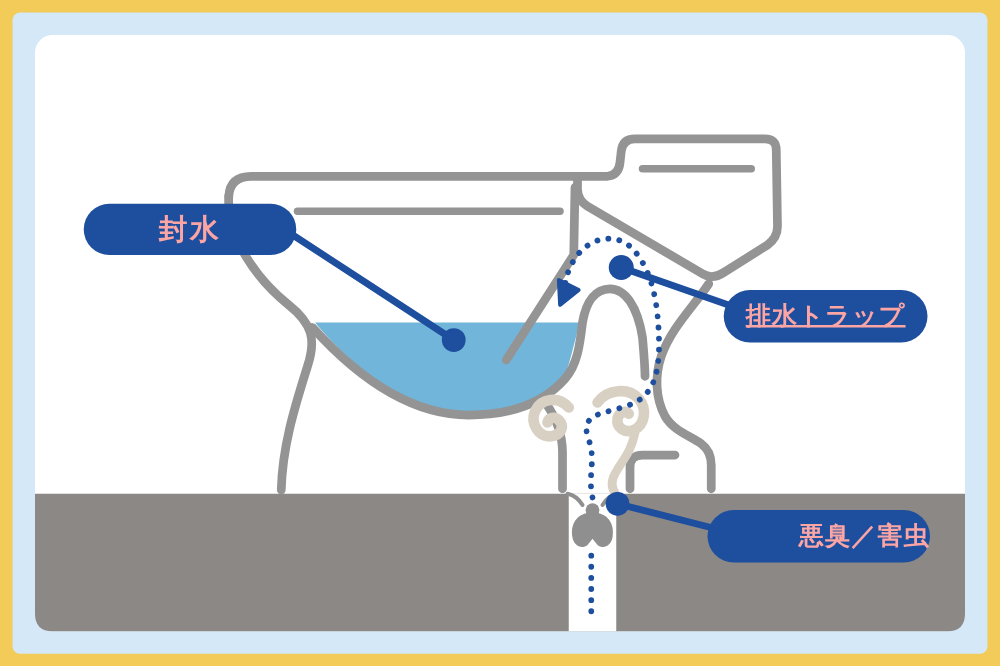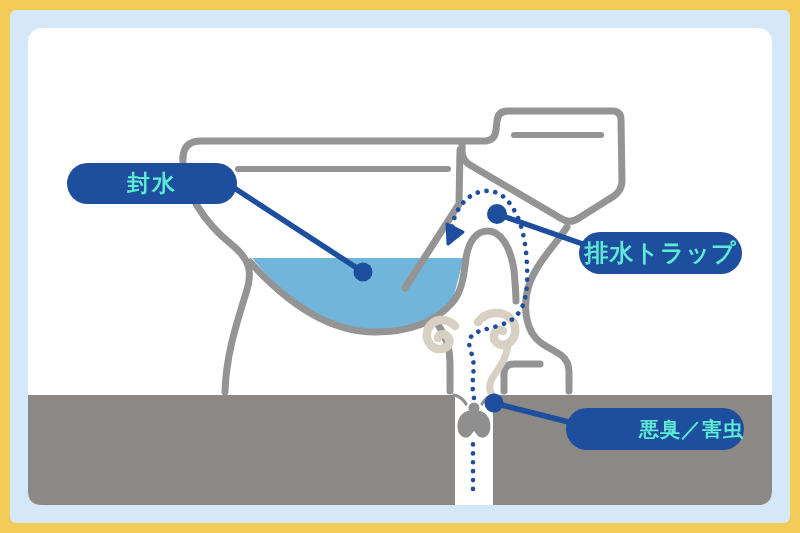--- a/index.html
+++ b/index.html
@@ -20,25 +20,25 @@
   .ln{stroke:var(--gray);stroke-width:7;fill:none;stroke-linecap:round;stroke-linejoin:round;}
   .ln-thin{stroke:var(--gray);stroke-width:6;fill:none;stroke-linecap:round;}
   .dots{stroke:var(--blue);stroke-width:4.6;fill:none;stroke-linecap:round;stroke-dasharray:0.1 8.8;}
   .leader{stroke:var(--blue);stroke-width:5.5;fill:none;stroke-linecap:round;}
   .anchor{fill:var(--blue);}
   .steam-ln{stroke:var(--steam);stroke-width:8.5;fill:none;stroke-linecap:round;}
   .steam-ln2{stroke:var(--steam);stroke-width:7;fill:none;stroke-linecap:round;}
   .bug-ln{stroke:var(--bug);stroke-width:3.2;fill:none;stroke-linecap:round;}
   .pill{
     position:absolute;display:flex;align-items:center;justify-content:center;
-    background:var(--blue);color:#5eead4;font-weight:bold;border-radius:22px;
+    background:var(--blue);color:#fca5a5;font-weight:bold;border-radius:22px;
     letter-spacing:2px;line-height:1;user-select:none;
   }
   .pill-seal{left:67px;top:163px;width:170px;height:41px;font-size:23px;}
-  .pill-trap{left:579px;top:232px;width:163px;height:42px;font-size:24px;letter-spacing:1px;}
+  .pill-trap{left:579px;top:232px;width:163px;height:42px;font-size:20px;letter-spacing:1px;text-decoration:underline;}
   .pill-odor{left:566px;top:408px;width:178px;height:42px;font-size:20px;letter-spacing:1px;justify-content:flex-end;}
 </style>
 </head>
 <body>
 
 <div class="stage">
   <svg width="800" height="533" viewBox="0 0 800 533">
 
     <rect x="10" y="10" width="780" height="513" rx="6" style="fill:var(--frame-blue)"></rect>
     <rect x="28" y="28" width="744" height="477" rx="14" style="fill:var(--white)"></rect>

